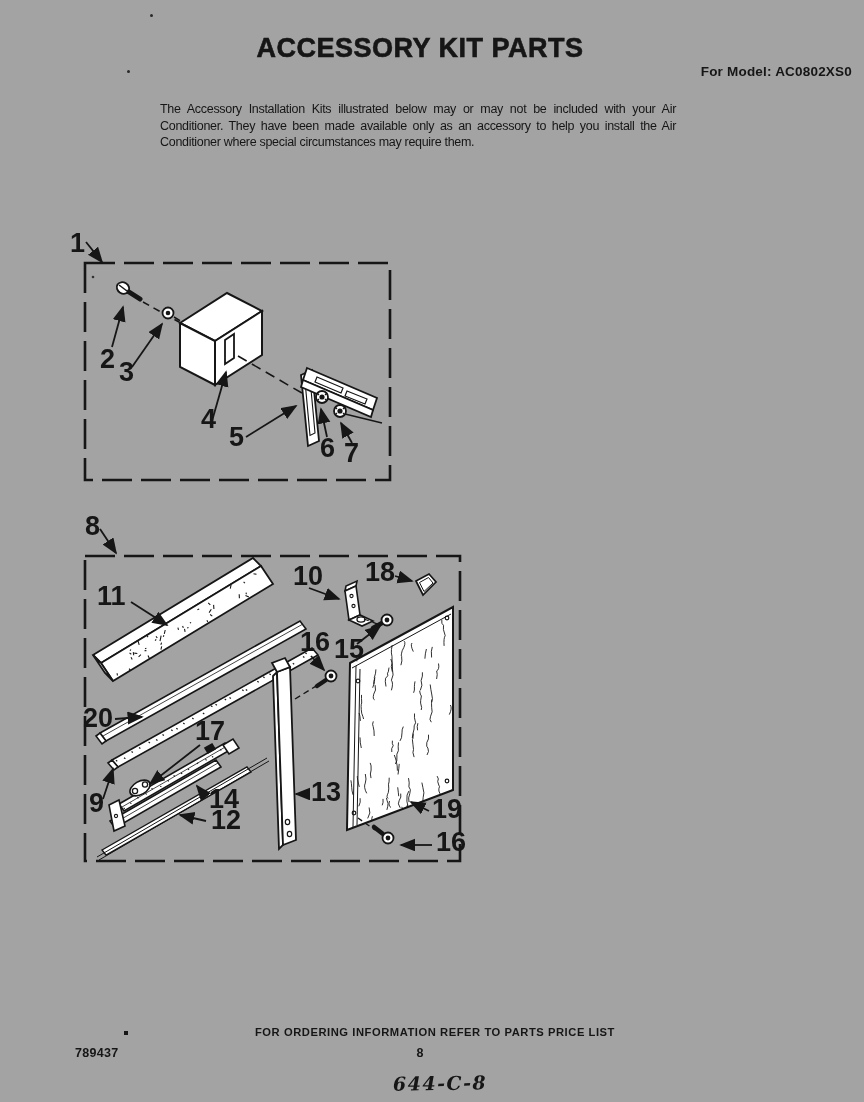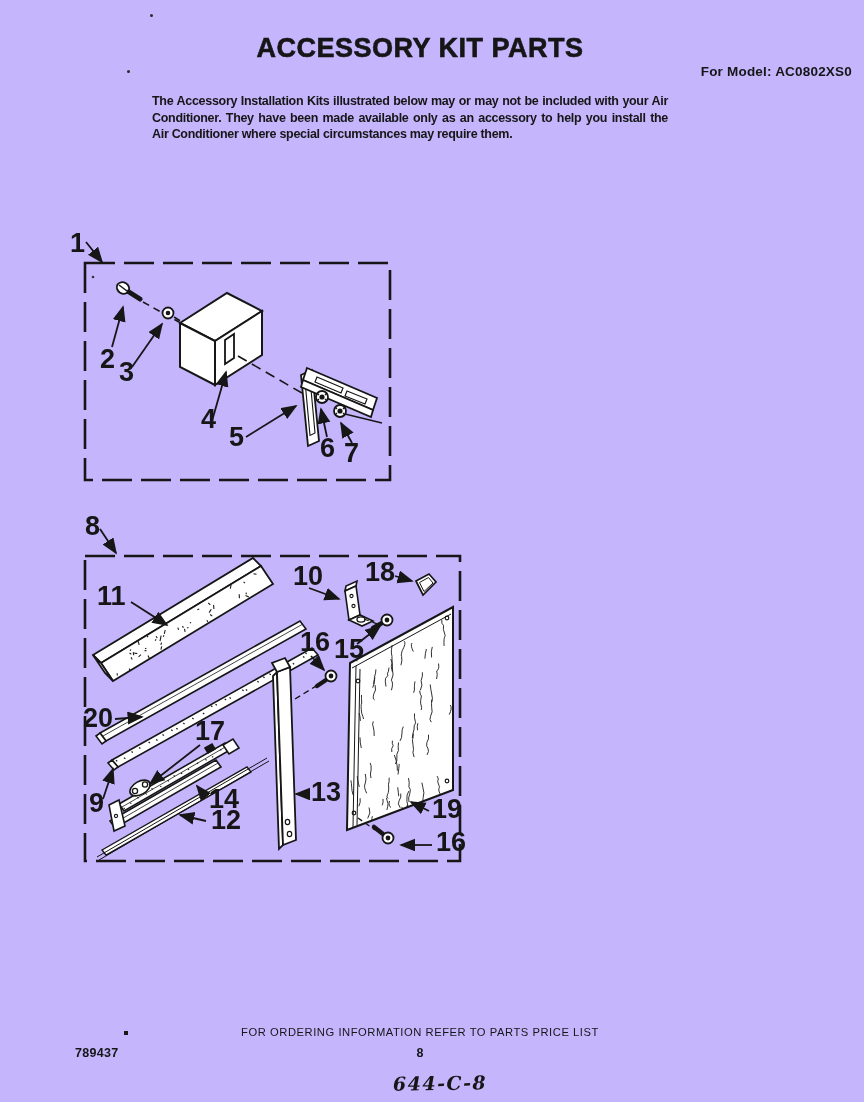--- a/index.html
+++ b/index.html
@@ -1,31 +1,31 @@
 <!DOCTYPE html>
 <html><head>
 <meta charset="utf-8">
 <style>
   html,body{margin:0;padding:0;background:#e8e8e8;}
-  .page{position:relative;width:864px;height:1102px;background:#c4b5fd;overflow:hidden;
+  .page{position:relative;width:864px;height:1102px;background:#a3a3a3;overflow:hidden;
         font-family:"Liberation Sans",sans-serif;color:#161616;}
   .content{position:absolute;left:0;top:0;width:840px;height:1102px;}
   .title{position:absolute;top:33px;left:0;width:840px;text-align:center;
          font-size:27px;font-weight:bold;letter-spacing:.5px;-webkit-text-stroke:.6px #161616;}
   .model{position:absolute;top:64px;left:12px;width:840px;text-align:right;
          font-size:13.5px;font-weight:bold;letter-spacing:.2px;}
-  .para{position:absolute;left:152px;width:516px;margin:0;text-align:justify;
-        font-size:12.5px;font-weight:bold;letter-spacing:-.3px;line-height:16.5px;}
+  .para{position:absolute;left:152px;width:516px;margin:8px;text-align:justify;
+        font-size:12.5px;font-weight:normal;letter-spacing:-.3px;line-height:16.5px;}
   .p1{top:93px;}
   .p2{top:170px;}
   svg{position:absolute;}
   .co{font-family:"Liberation Sans",sans-serif;font-weight:bold;font-size:27px;fill:#161616;}
   .ink{stroke:#161616;}
-  .footnote{position:absolute;top:1026px;left:0;width:840px;text-align:center;
-            font-size:11.2px;font-weight:normal;letter-spacing:.55px;}
+  .footnote{position:absolute;top:1026px;left:15px;width:840px;text-align:center;
+            font-size:11.2px;font-weight:bold;letter-spacing:.55px;}
   .pubnum{position:absolute;top:1046px;left:63px;font-size:12.5px;font-weight:bold;letter-spacing:.3px;margin-left:12px;}
   .pagenum{position:absolute;top:1046px;left:0;width:840px;text-align:center;
            font-size:12.5px;font-weight:bold;}
   .plate{position:absolute;top:1072px;left:20px;width:840px;text-align:center;
          font-family:"DejaVu Serif",serif;font-style:italic;font-weight:bold;
          font-size:19px;letter-spacing:1.5px;transform:rotate(-1deg);}
   .dot{position:absolute;background:#2a2a2a;border-radius:50%;}
   .bullet{position:absolute;top:1031px;left:124px;width:4px;height:4px;background:#161616;}
 </style>
 </head>

